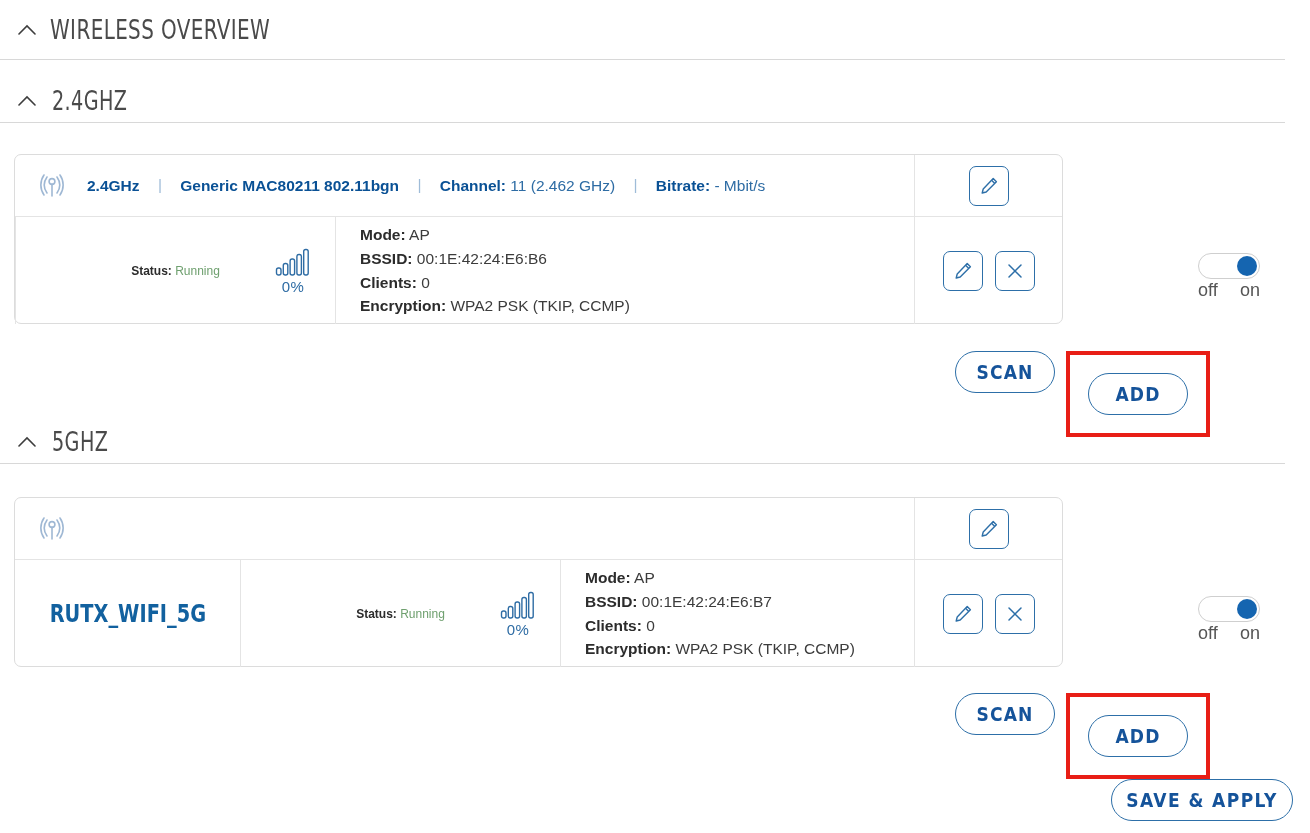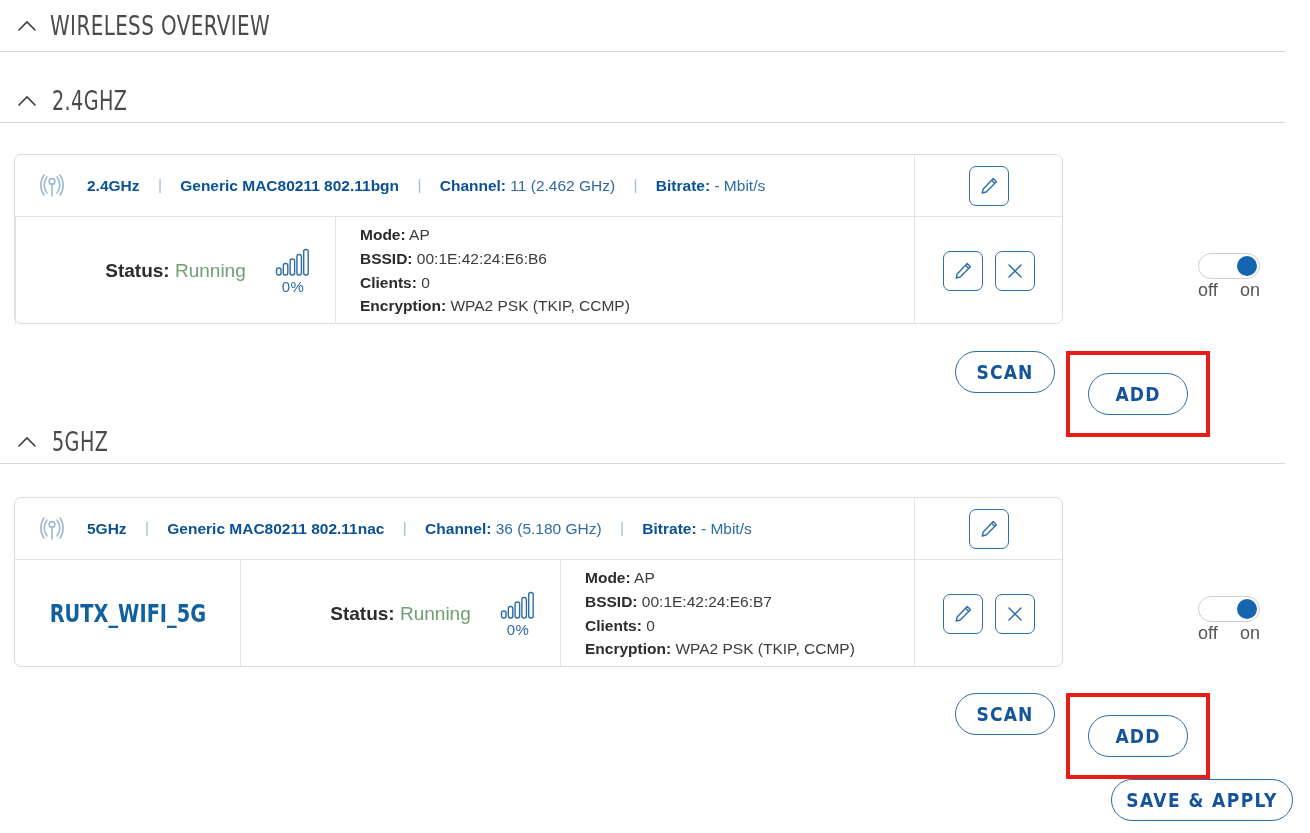--- a/index.html
+++ b/index.html
@@ -27,21 +27,21 @@
   .section-head .title {
     font-family: "DejaVu Sans Condensed", "Liberation Sans Narrow", "Liberation Sans", sans-serif;
     font-stretch: condensed;
     letter-spacing: .5px;
     color: #4a4a4a;
     font-weight: 400;
     transform: scaleX(.82);
     transform-origin: left center;
     white-space: nowrap;
   }
-  .head-main { position: absolute; left: 0; top: 0; width: 1285px; height: 52px; }
+  .head-main { position: absolute; left: 0; top: 0; width: 1285px; height: 60px; }
   .head-main .title { font-size: 27px; margin-left: 10px; }
   .head-24 { position: absolute; left: 0; top: 79px; width: 1285px; height: 44px; }
   .head-5 { position: absolute; left: 0; top: 420px; width: 1285px; height: 44px; }
   .head-24 .title, .head-5 .title { font-size: 26px; margin-left: 12px; }
 
   
   .card {
     position: absolute;
     left: 14px; width: 1049px;
     border: 1px solid #dcdcdc;
@@ -92,21 +92,21 @@
     font-size: 25px;
     color: #12619f;
     transform: scaleX(.86);
     white-space: nowrap;
   }
   .col-status {
     width: 320px; flex: none;
     border-left: 1px solid #e4e4e4;
     position: relative;
   }
-  .status-text { font-size: 19px; color: #3c3c3c; }
+  .status-text { font-size: 12px; color: #3c3c3c; }
   .status-text b { font-weight: 700; color: #2c2c2c; }
   .status-text .run { color: #6fa06f; font-weight: 400; }
   .signal {
     position: absolute; right: 24px; top: 50%;
     transform: translateY(-50%);
     display: flex; flex-direction: column; align-items: center;
   }
   .signal svg { display: block; }
   .signal .pct {
     font-size: 15px; color: #2e6ca4; margin-top: 1px; letter-spacing: .3px;
@@ -356,31 +356,20 @@
             <g fill="none" stroke="#9fb8d4" stroke-width="1.6" stroke-linecap="round">
               <path d="M10 6 C6.5 11 6.5 17 10 22"></path>
               <path d="M7 4 C2.8 10 2.8 18 7 24"></path>
               <path d="M20 6 C23.5 11 23.5 17 20 22"></path>
               <path d="M23 4 C27.2 10 27.2 18 23 24"></path>
               <path d="M15 13 L15 25"></path>
             </g>
             <circle cx="15" cy="10.5" r="2.9" fill="none" stroke="#9fb8d4" stroke-width="1.6"></circle>
           </svg>
         </span>
-        <span class="meta">
-          <b>5GHz</b>
-          <span class="sep">|</span>
-          <b>Generic MAC80211 802.11nac</b>
-          <span class="sep">|</span>
-          <b>Channel:</b>
-          <span class="val">36 (5.180 GHz)</span>
-          <span class="sep">|</span>
-          <b>Bitrate:</b>
-          <span class="val">- Mbit/s</span>
-        </span>
       </div>
       <div class="radio-btn-cell">
         <div class="sq-btn">
           <svg width="20" height="20" viewBox="0 0 20 20">
               <g fill="none" stroke="#2d6fa8" stroke-width="1.4" stroke-linejoin="round">
                 <path d="M14.2 2.6 L17.4 5.8 L7.2 16 L3.2 17 L4.2 13z"></path>
                 <path d="M12.6 4.2 L15.8 7.4"></path>
               </g>
             </svg>
         </div>

